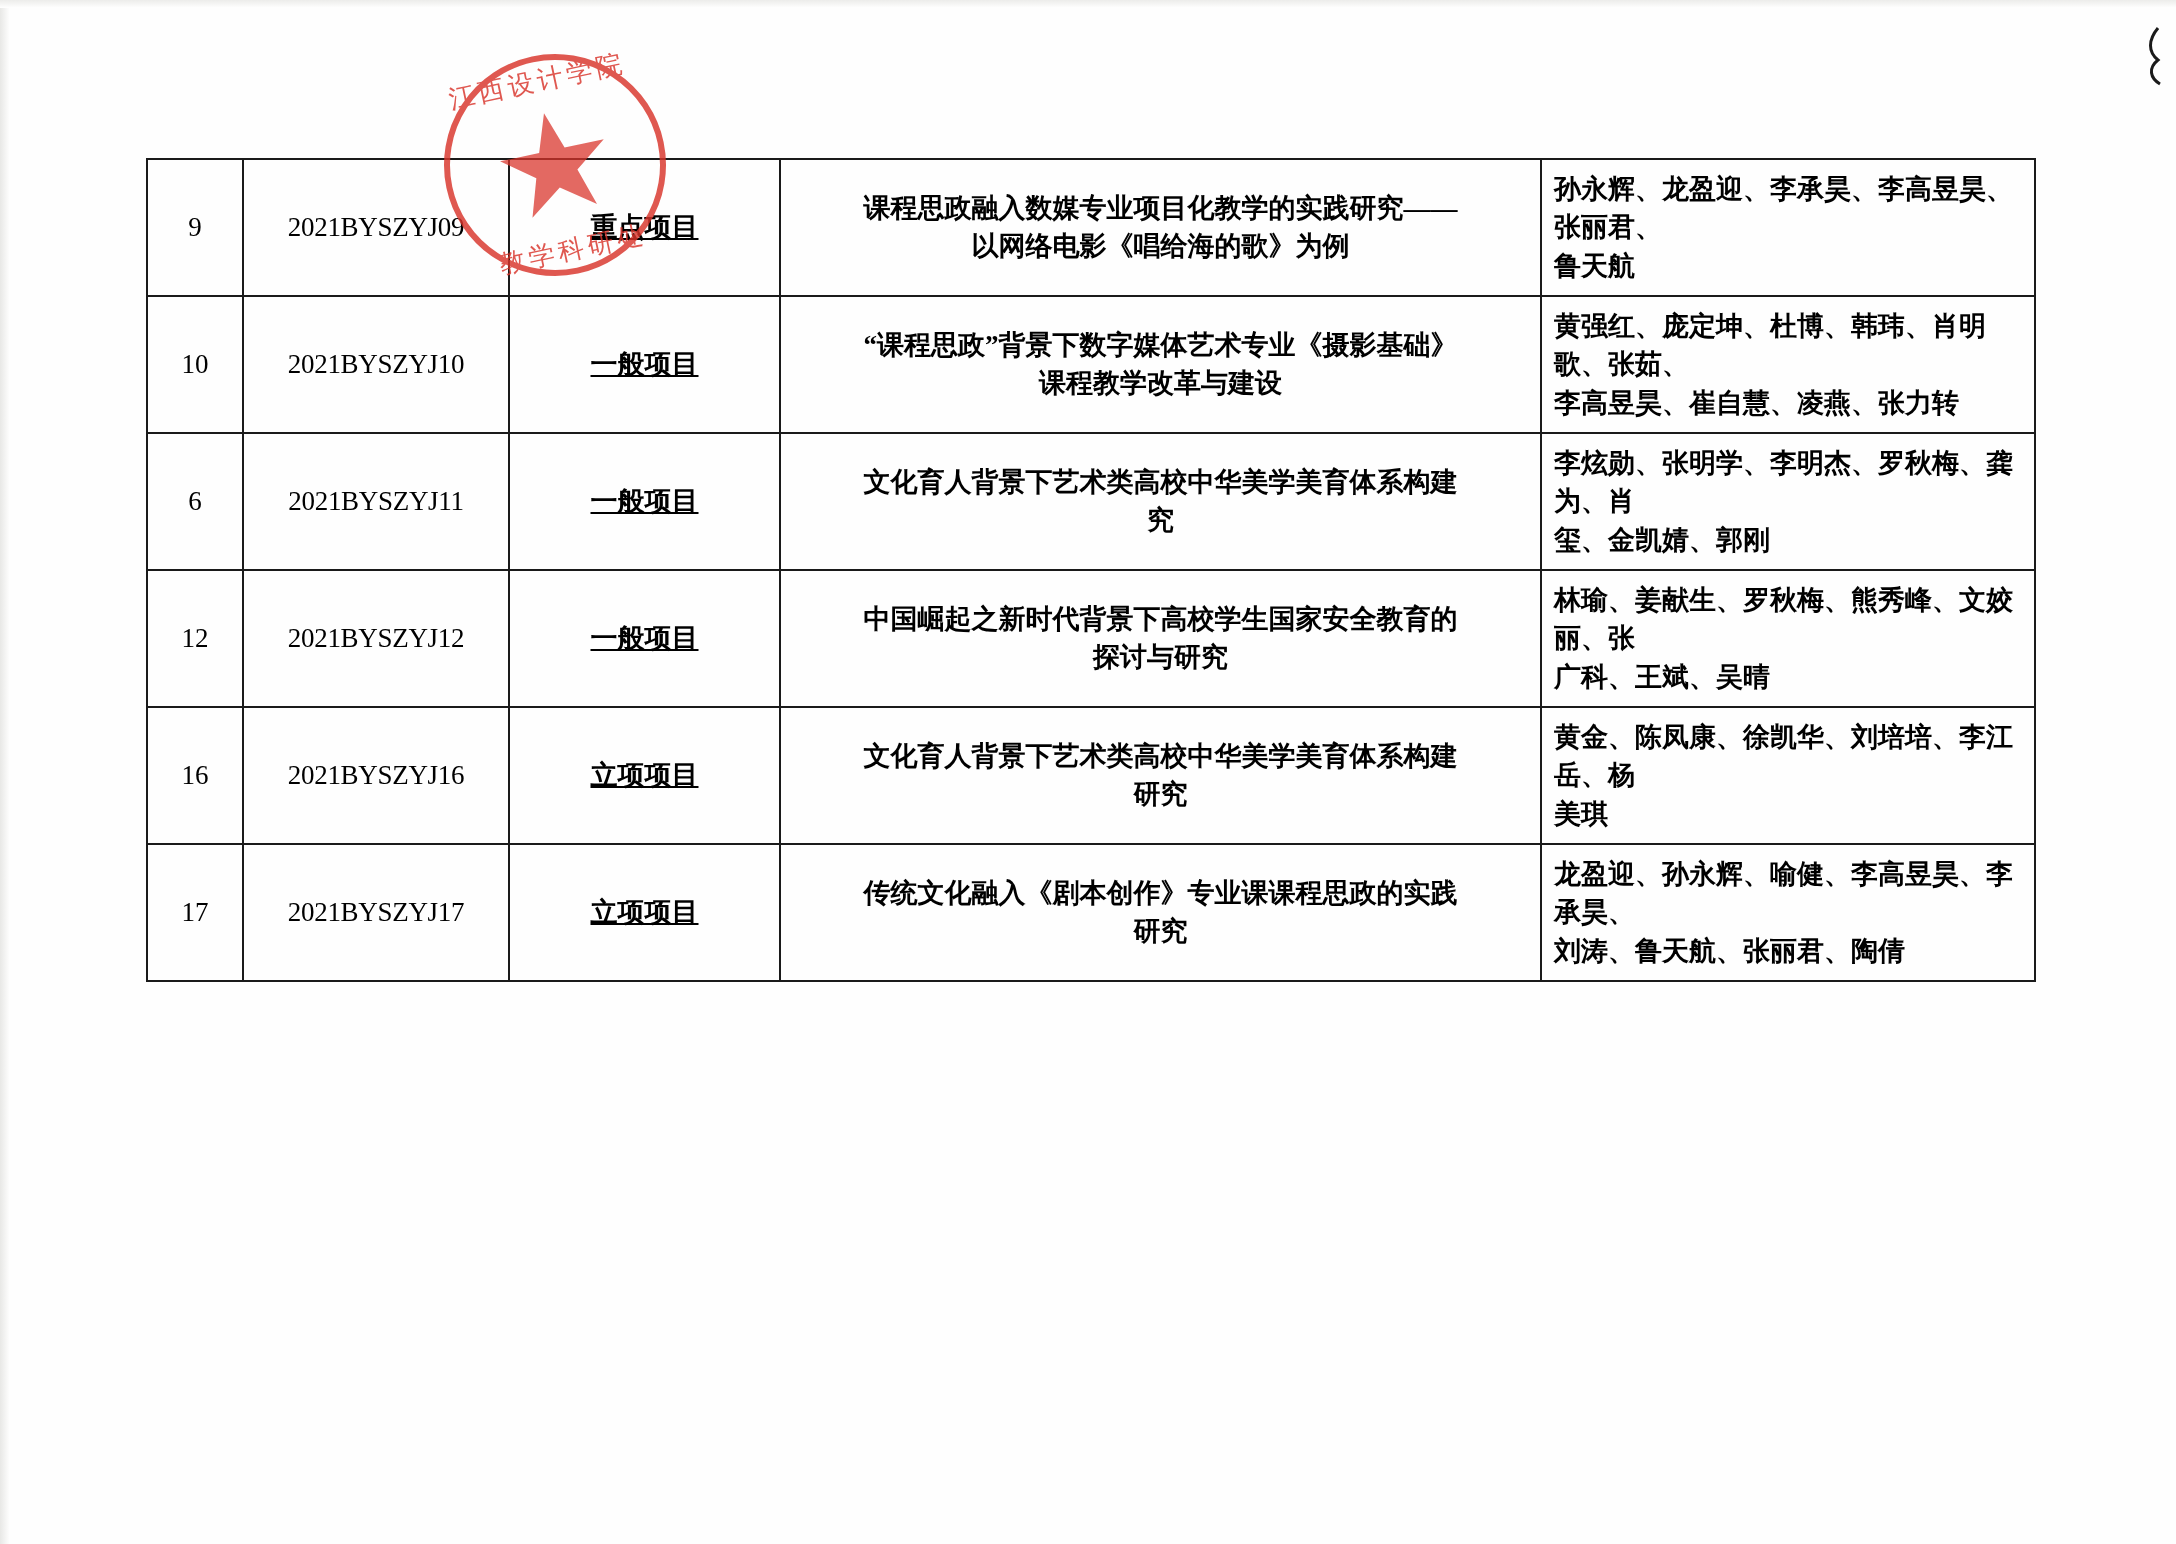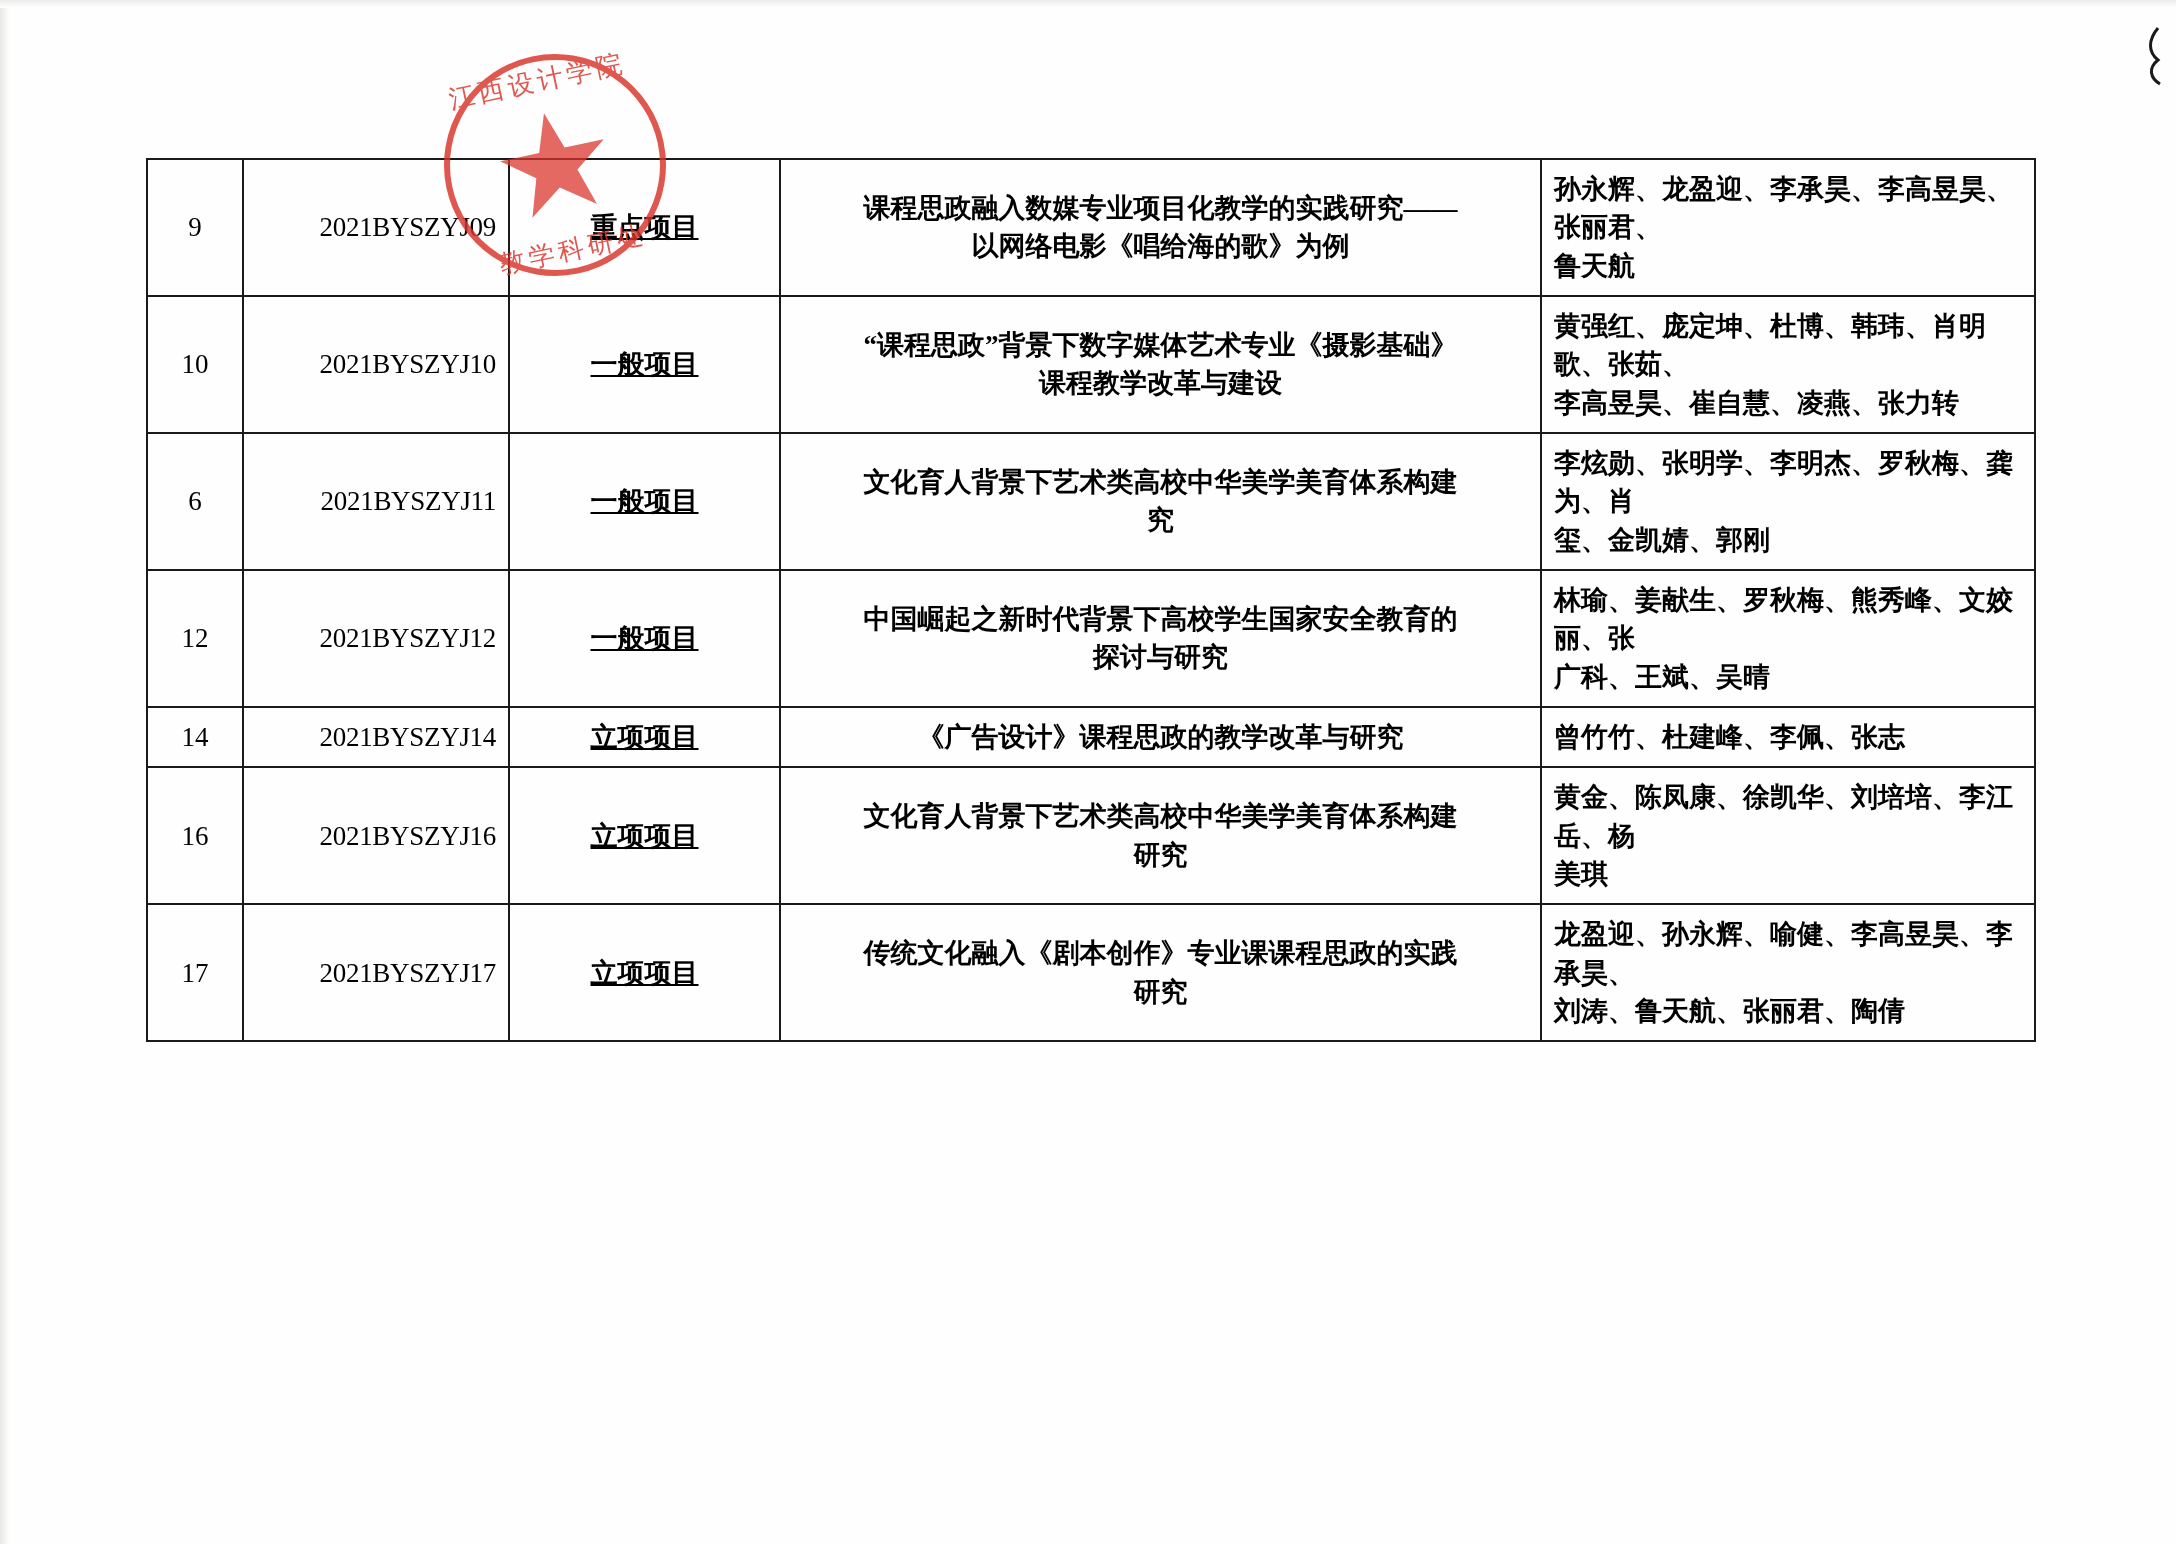--- a/index.html
+++ b/index.html
@@ -54,21 +54,21 @@
     line-height: 1.42;
   }
   td.col-no {
     width: 70px;
     text-align: center;
     font-family: "Liberation Serif", serif;
     font-size: 27px;
   }
   td.col-code {
     width: 240px;
-    text-align: right;
+    text-align: center;
     font-family: "Liberation Serif", serif;
     font-size: 27px;
     letter-spacing: -0.3px;
   }
   td.col-type {
     width: 245px;
     text-align: center;
     font-weight: bold;
     text-decoration: underline;
   }
@@ -178,35 +178,20 @@
         </td>
         <td class="col-members">
           <span class="cell-lines">
             <span class="ln">林瑜、姜献生、罗秋梅、熊秀峰、文姣丽、张</span>
             <span class="ln">广科、王斌、吴晴</span>
           </span>
         </td>
       </tr>
 
 
-      <tr>
-        <td class="col-no">14</td>
-        <td class="col-code">2021BYSZYJ14</td>
-        <td class="col-type">立项项目</td>
-        <td class="col-title">
-          <span class="cell-lines">
-            <span class="ln">《广告设计》课程思政的教学改革与研究</span>
-          </span>
-        </td>
-        <td class="col-members">
-          <span class="cell-lines">
-            <span class="ln">曾竹竹、杜建峰、李佩、张志</span>
-          </span>
-        </td>
-      </tr>
 
 
       <tr>
         <td class="col-no">16</td>
         <td class="col-code">2021BYSZYJ16</td>
         <td class="col-type">立项项目</td>
         <td class="col-title">
           <span class="cell-lines">
             <span class="ln">文化育人背景下艺术类高校中华美学美育体系构建</span>
             <span class="ln">研究</span>

